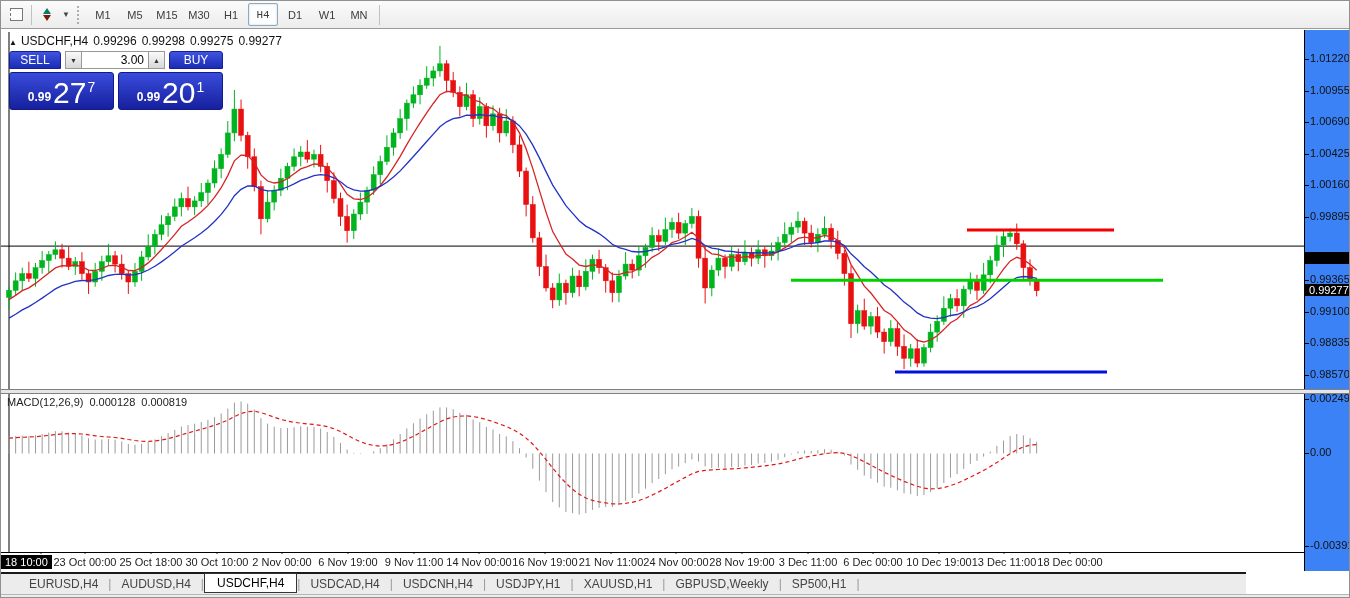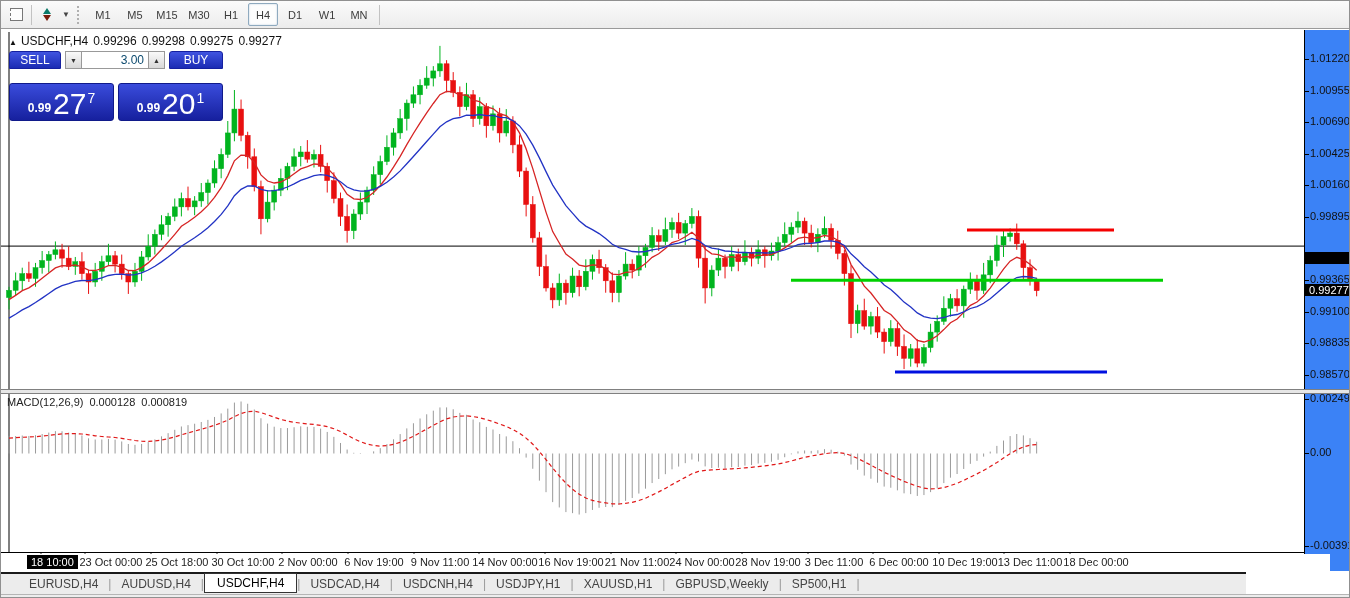--- a/index.html
+++ b/index.html
@@ -11,60 +11,60 @@
     display:flex;align-items:center;box-sizing:border-box;padding-left:4px;}
   .tb-icon{width:20px;height:20px;display:flex;align-items:center;justify-content:center;margin:0 1px;cursor:pointer;}
   .glyph-box{width:11px;height:11px;border:1px solid #777;border-left:1px dashed #777;background:#fdfdfd;}
   .arr-up{width:0;height:0;border-left:4px solid transparent;border-right:4px solid transparent;border-bottom:6px solid #0c7a6a;}
   .arr-dn{width:0;height:0;border-left:4px solid transparent;border-right:4px solid transparent;border-top:6px solid #7a1c0c;margin-top:1px;}
   .caret{font-size:8px;color:#444;margin-left:2px;}
   .grip{width:3px;height:18px;margin:0 5px;border-left:2px dotted #b0b0b0;}
   .vsep{width:1px;height:20px;background:#c2c2c2;margin:0 4px;}
   .tf-btn{min-width:28px;height:21px;margin:0 1px;display:flex;align-items:center;justify-content:center;
     font-size:11px;color:#3c3c3c;cursor:pointer;border:1px solid transparent;border-radius:2px;}
-  .tf-btn.active{background:#fdfdfd;border:1px solid #8faabf;box-shadow:inset 0 0 2px #bcd;}
+  .tf-btn.active{background:#fdfdfd;border:1px solid #8faabf;box-shadow:inset 0 0 2px #bcd;font-family:Liberation Mono, monospace;}
   
   #chart-svg{position:absolute;left:0;top:0;z-index:1;}
   
   #chart-title{position:absolute;left:8px;top:33px;z-index:4;font-size:12px;color:#111;}
   #chart-title .dir{font-size:8px;margin-right:4px;}
   #chart-title span{margin-right:5px;}
   #trade-panel{position:absolute;left:8px;top:50px;z-index:4;width:216px;}
   .tp-row1{display:flex;height:18px;}
   .btn-blue{background:linear-gradient(#4054e0,#1b2cb4);color:#fff;border:1px solid #1520a0;
      border-radius:3px 3px 0 0;display:flex;align-items:center;justify-content:center;
      font-size:12px;cursor:pointer;}
   #sell-btn{width:50px;}#buy-btn{width:52px;margin-left:4px;}
   .spin{width:17px;background:linear-gradient(#fafafa,#d8d8d8);border:1px solid #999;
      display:flex;align-items:center;justify-content:center;font-size:7px;color:#333;cursor:pointer;box-sizing:border-box;}
   #vol-box{width:66px;background:#fff;border-top:1px solid #999;border-bottom:1px solid #999;
-     font-size:12px;color:#0c4a6e;display:flex;align-items:center;justify-content:flex-end;
+     font-size:12px;color:#000000;display:flex;align-items:center;justify-content:flex-end;
      padding-right:4px;box-sizing:border-box;}
-  .tp-row2{display:flex;margin-top:14px;}
+  .tp-row2{display:flex;margin-top:3px;}
   .quote-box{width:105px;height:38px;background:linear-gradient(#3a4cdc,#16209e);border:1px solid #101a8a;
      border-radius:3px;color:#fff;display:flex;align-items:flex-end;justify-content:center;
      padding-bottom:2px;box-sizing:border-box;cursor:pointer;}
   .quote-box+.quote-box{margin-left:4px;}
   .q-base{font-size:12px;font-weight:bold;margin-bottom:3px;}
   .q-big{font-size:30px;line-height:28px;margin-left:2px;}
   .q-sup{font-size:14px;margin-bottom:12px;margin-left:1px;}
   #macd-label{position:absolute;left:6px;top:395px;z-index:4;font-size:11px;color:#222;}
   #macd-label span{margin-right:6px;}
   
   #splitter{position:absolute;left:0;top:388px;width:1350px;height:5px;z-index:3;
      background:#e6e6e6;border-top:1px solid #808080;border-bottom:1px solid #808080;box-sizing:border-box;}
   
   #price-axis{position:absolute;left:1303px;top:29px;width:47px;height:541px;background:#3b82f6;
      border-left:1px solid #000;z-index:2;box-sizing:border-box;}
   .tick-label{position:absolute;left:5px;font-size:11px;color:#111;white-space:nowrap;}
   .tick-mark{position:absolute;left:0;width:4px;height:1px;background:#000;}
   .tick-black{position:absolute;left:0;width:46px;font-size:11px;color:#fff;background:#000;
      padding-left:4px;box-sizing:border-box;}
   
-  #time-axis{position:absolute;left:0;top:553px;width:1303px;height:17px;z-index:2;background:#fff;margin-left:26px;}
+  #time-axis{position:absolute;left:0;top:553px;width:1303px;height:17px;z-index:2;background:#fff;}
   .time-label{position:absolute;top:2px;transform:translateX(-50%);font-size:11px;color:#222;white-space:nowrap;}
   #crosshair-time{position:absolute;left:0;top:1px;background:#000;color:#fff;font-size:11px;
      padding:1px 4px;z-index:3;}
   
   #tabbar{position:absolute;left:0;top:571px;width:1245px;height:22px;background:#ececec;z-index:5;}
   #tabbar .topline{position:absolute;left:0;top:0;width:100%;height:2px;background:#1a1a1a;}
   #tabs{position:relative;display:flex;align-items:center;height:100%;padding-left:18px;padding-top:1px;box-sizing:border-box;}
   .tab{font-size:12px;color:#444;padding:2px 10px;cursor:pointer;white-space:nowrap;}
   .tab.active{position:relative;top:-1px;background:#fff;border:1px solid #333;color:#000;z-index:6;padding:2px 12px;}
   .tab-sep{color:#999;font-size:12px;}

